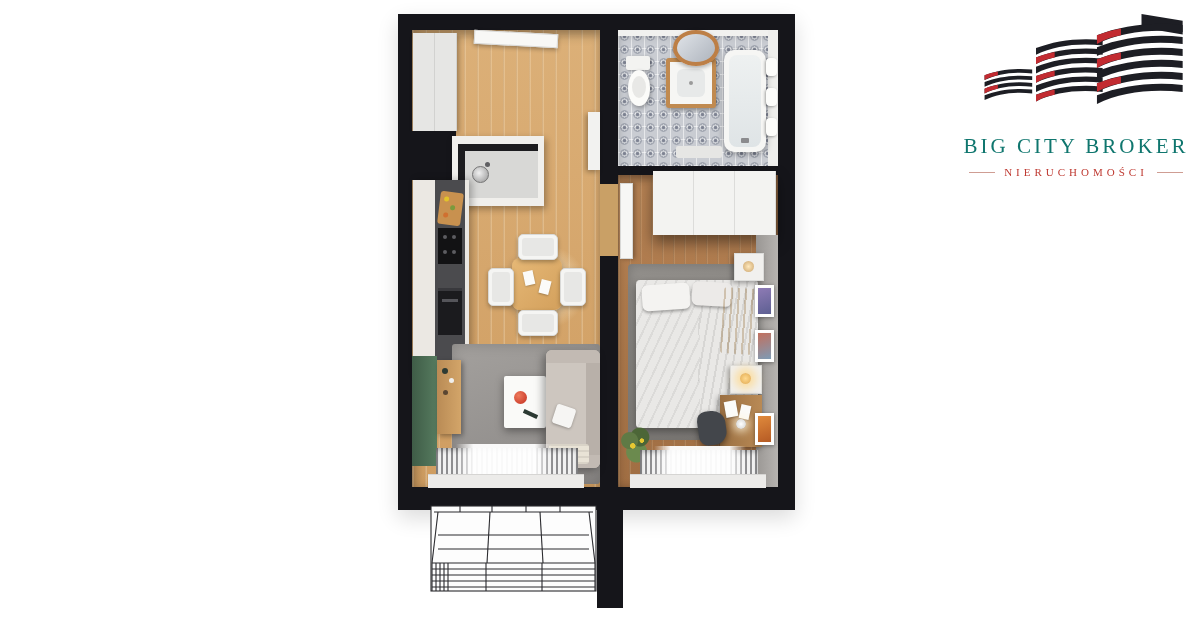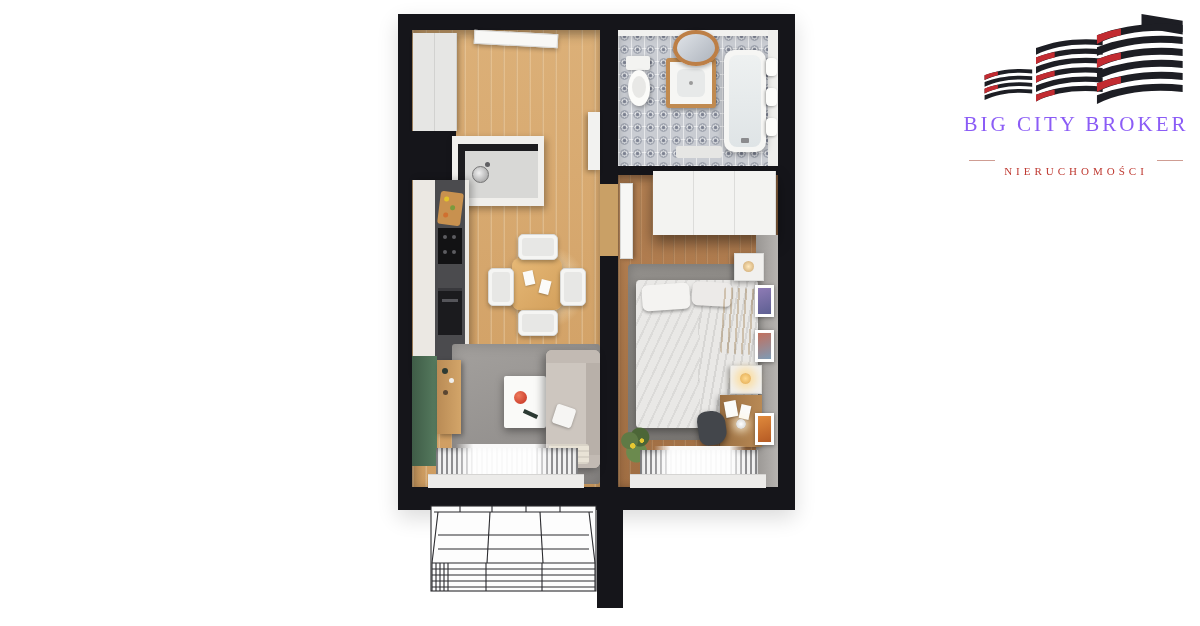--- a/index.html
+++ b/index.html
@@ -167,26 +167,26 @@
   .art-3{background:linear-gradient(160deg,#e08a3c,#b55a24);}
 
   
   .doorway{left:600px;top:184px;width:18px;height:72px;background:#c9a066;}
   .balcony{left:430px;top:505px;width:167px;height:87px;}
   .column{left:597px;top:503px;width:26px;height:105px;background:#15151a;}
 
   
   .logo{left:962px;top:12px;width:228px;height:152px;text-align:center;}
   .logo svg{display:block;margin:0 auto;}
-  .brand-name{margin-top:0;font-family:"Liberation Serif","DejaVu Serif",serif;
-    font-size:21px;letter-spacing:3px;color:#8b5cf6;white-space:nowrap;}
+  .brand-name{margin-top:22px;font-family:"Liberation Serif","DejaVu Serif",serif;
+    font-size:21px;letter-spacing:3px;color:#0f766e;white-space:nowrap;}
   .tagline-row{margin-top:7px;display:flex;align-items:center;justify-content:center;gap:9px;}
   .tag-line{width:26px;height:1px;background:#cf9d93;}
   .brand-tagline{font-family:"Liberation Serif","DejaVu Serif",serif;font-size:11px;
-    letter-spacing:4px;color:#bf3a32;white-space:nowrap;margin-top:21px;}
+    letter-spacing:4px;color:#bf3a32;white-space:nowrap;}
 </style>
 </head>
 <body>
 
 <div id="stage">
 
   <div class="abs plan-base"></div>
   <div class="abs doorway"></div>
 
   <div class="abs room-left">

